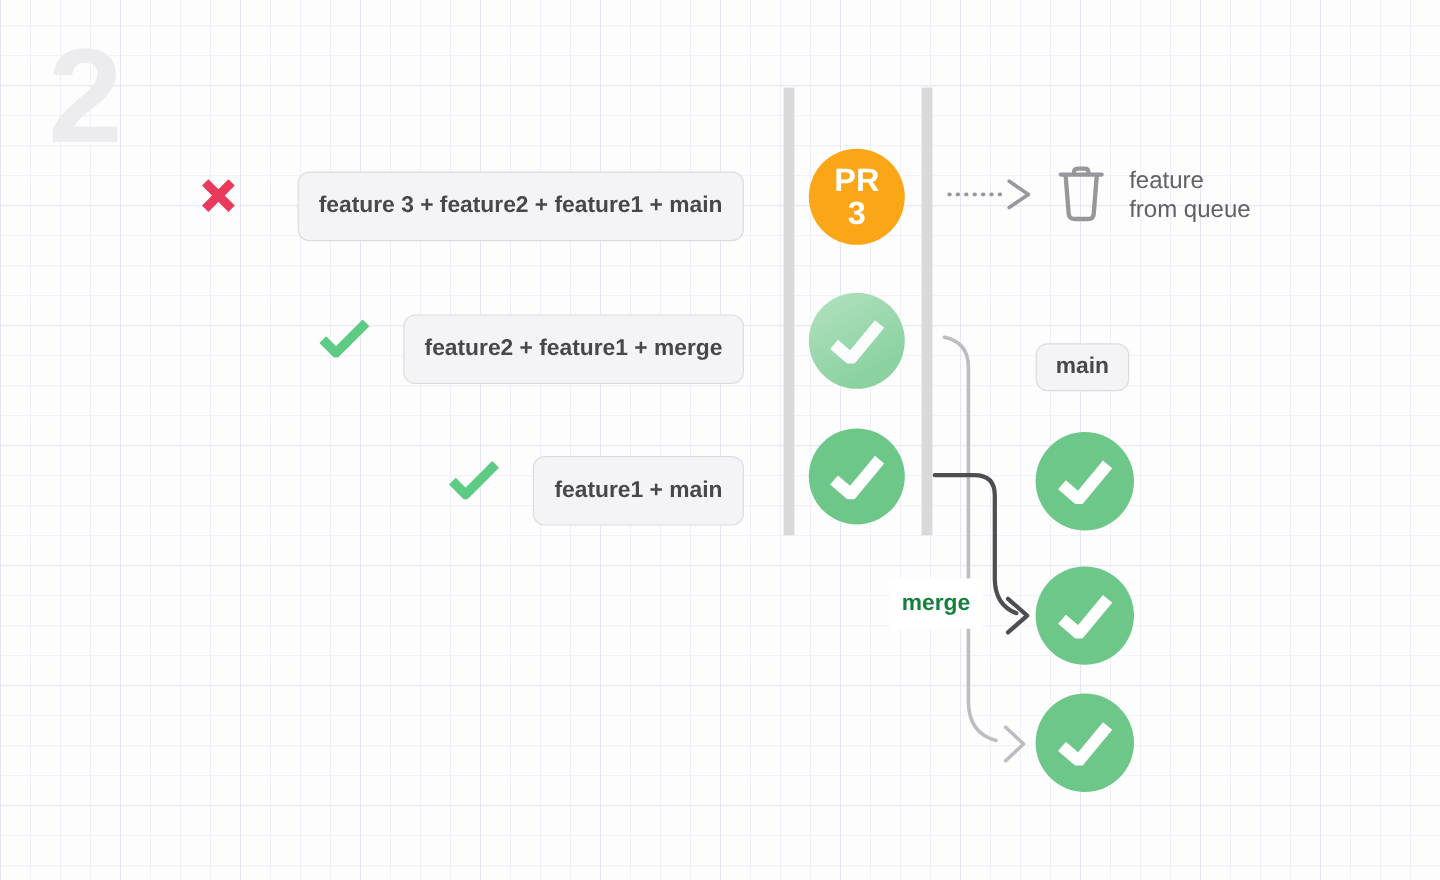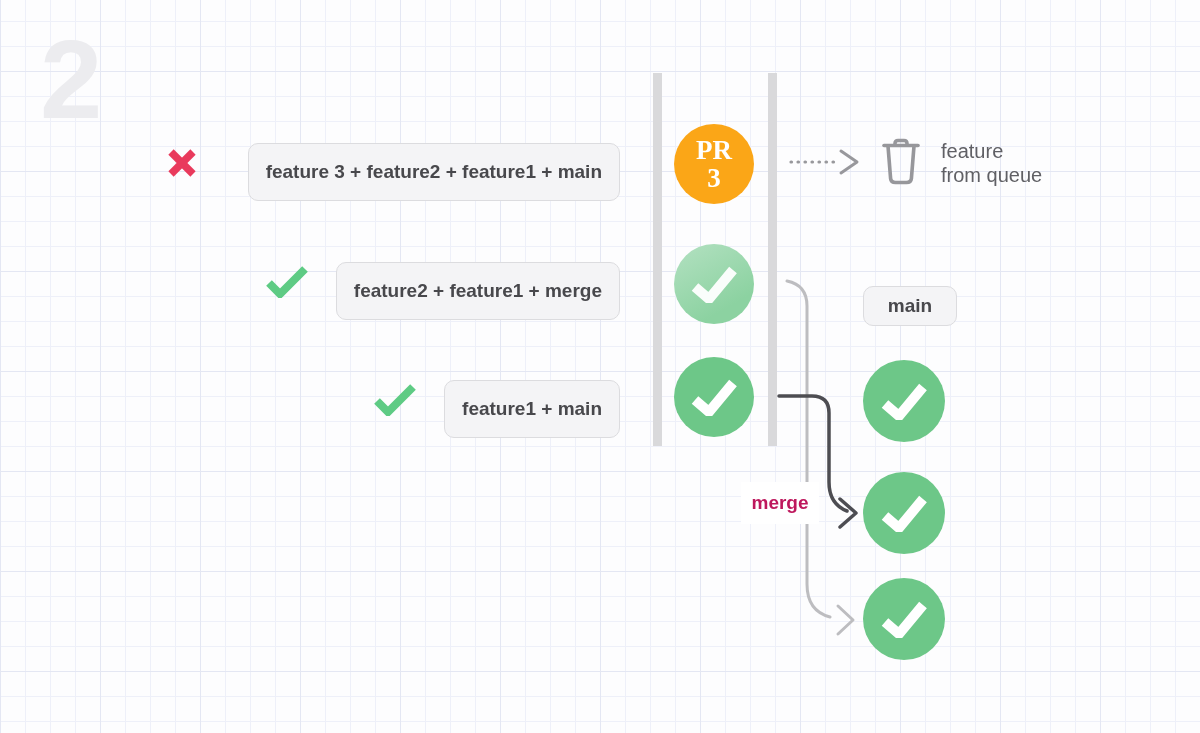--- a/index.html
+++ b/index.html
@@ -28,30 +28,30 @@
     background:#f4f4f6; border:1.5px solid #dcdcdf; border-radius:10px;
     font-size:19px; font-weight:700; color:#48484c; white-space:nowrap;
     z-index:3;
   }
   .batch { right:580px; }
   .rail { position:absolute; top:73px; width:9px; height:373px; background:#d9d9db; z-index:1; }
   .circle {
     position:absolute; width:80px; height:80px; border-radius:50%;
     display:flex; align-items:center; justify-content:center; z-index:3;
   }
-  .c-orange { background:#fba617;font-family:Liberation Serif, serif; }
+  .c-orange { background:#fba617; }
   .c-green  { background:#6dc788; }
   .c-light  { background:linear-gradient(150deg, #b3e1c1 0%, #8cd2a1 75%); }
   .c-main   { left:863px; width:82px; height:82px; }
   .pr-text { color:#ffffff; font-weight:700; font-size:27px; line-height:28px; text-align:center; }
   .arrows { position:absolute; left:0; top:0; z-index:2; pointer-events:none; }
   .merge-label {
     position:absolute; left:741px; top:482px; width:78px; height:42px;
     background:#ffffff; display:flex; align-items:center; justify-content:center;
-    font-size:19px; font-weight:700; color:#be185d; z-index:4;
+    font-size:19px; font-weight:700; color:#15803d; z-index:4;
   }
   .ejected { position:absolute; left:941px; top:139px; font-size:20px; line-height:24px; color:#606065; z-index:3; }
   .icon { z-index:3; }
 </style>
 </head>
 <body>
 
 <div class="canvas">
 
   <div class="step-num">2</div>
@@ -115,21 +115,21 @@
   <svg class="abs icon" style="left:881px;top:137px" width="40" height="48" viewBox="0 0 40 48">
     <path d="M14,8 V6.5 Q14,3.5 17,3.5 H23 Q26,3.5 26,6.5 V8" fill="none" stroke="#97979b" stroke-width="3.6" stroke-linecap="round"></path>
     <path d="M3,8.5 H37" fill="none" stroke="#97979b" stroke-width="3.6" stroke-linecap="round"></path>
     <path d="M7,9 L9.6,41.5 Q10,45.5 14.5,45.5 H25.5 Q30,45.5 30.4,41.5 L33,9" fill="none" stroke="#97979b" stroke-width="3.6" stroke-linecap="round" stroke-linejoin="round"></path>
   </svg>
   <div class="ejected">
     <div>feature</div>
     <div>from queue</div>
   </div>
 
-  <div class="pill" style="left:863px;top:286px;width:94px;height:40px;padding:0">main</div>
+  <div class="pill" style="left:863px;top:286px;width:78px;height:40px;padding:0">main</div>
 
   <div class="circle c-green c-main" style="top:360px">
     <svg width="46" height="38" viewBox="0 0 46 38">
       <polyline points="4,22 18,34 42,5" fill="none" stroke="#ffffff" stroke-width="10"></polyline>
     </svg>
   </div>
   <div class="circle c-green c-main" style="top:472px">
     <svg width="46" height="38" viewBox="0 0 46 38">
       <polyline points="4,22 18,34 42,5" fill="none" stroke="#ffffff" stroke-width="10"></polyline>
     </svg>

